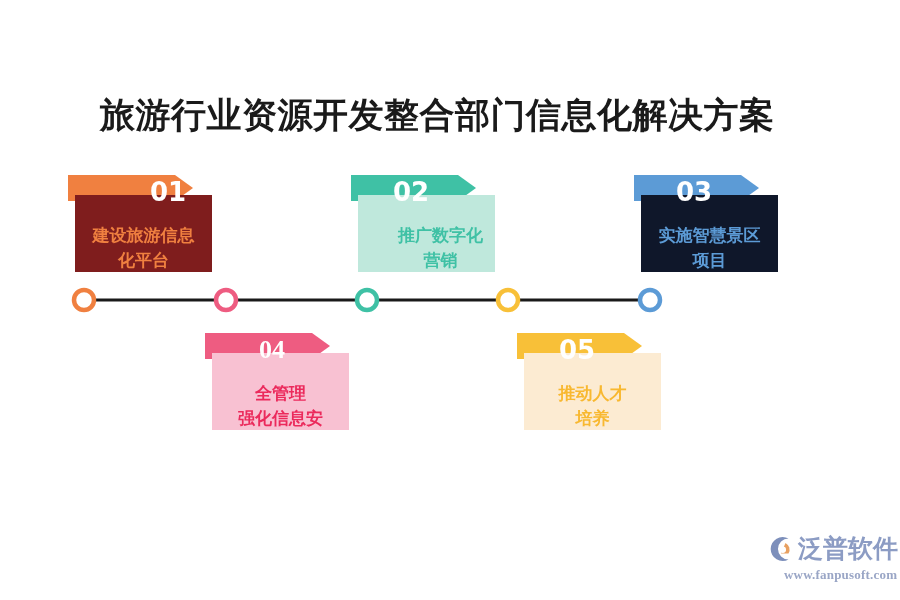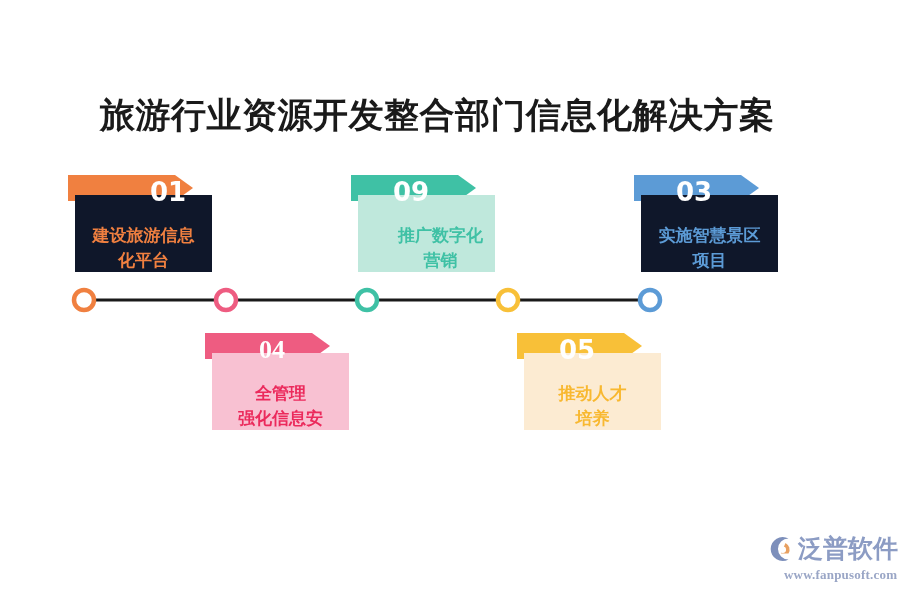--- a/index.html
+++ b/index.html
@@ -142,37 +142,37 @@
       <circle cx="650" cy="300" r="10" fill="#ffffff" stroke="#5C9BD6" stroke-width="4.5"></circle>
     </svg>
 
   <div id="cards-layer">
       <div class="card" style="left: 68px; top: 175px; width: 150px; height: 100px;">
         <div class="banner">
           <svg width="125" height="26" viewBox="0 0 125 26">
             <polygon points="0,0 107,0 125,13 107,26 0,26" fill="#F08040"></polygon>
           </svg>
         </div>
-        <div class="body" style="background: #0f172a; color: rgb(240, 128, 64);">
+        <div class="body" style="background: #7f1d1d; color: rgb(240, 128, 64);">
           <span>建设旅游信息</span>
           <span>化平台</span>
         </div>
         <div class="num" style="left: 42px; margin-left: 40px;">01</div>
       </div>
       <div class="card" style="left: 351px; top: 175px; width: 150px; height: 100px;">
         <div class="banner">
           <svg width="125" height="26" viewBox="0 0 125 26">
             <polygon points="0,0 107,0 125,13 107,26 0,26" fill="#3FC1A5"></polygon>
           </svg>
         </div>
         <div class="body" style="background: rgb(191, 232, 220); color: rgb(63, 193, 165); padding-left: 28px;">
           <span>推广数字化</span>
           <span>营销</span>
         </div>
-        <div class="num" style="left: 42px;">09</div>
+        <div class="num" style="left: 42px;">02</div>
       </div>
       <div class="card" style="left: 634px; top: 175px; width: 150px; height: 100px;">
         <div class="banner">
           <svg width="125" height="26" viewBox="0 0 125 26">
             <polygon points="0,0 107,0 125,13 107,26 0,26" fill="#5C9BD6"></polygon>
           </svg>
         </div>
         <div class="body" style="background: #0f172a; color: rgb(92, 155, 214);">
           <span>实施智慧景区</span>
           <span>项目</span>

